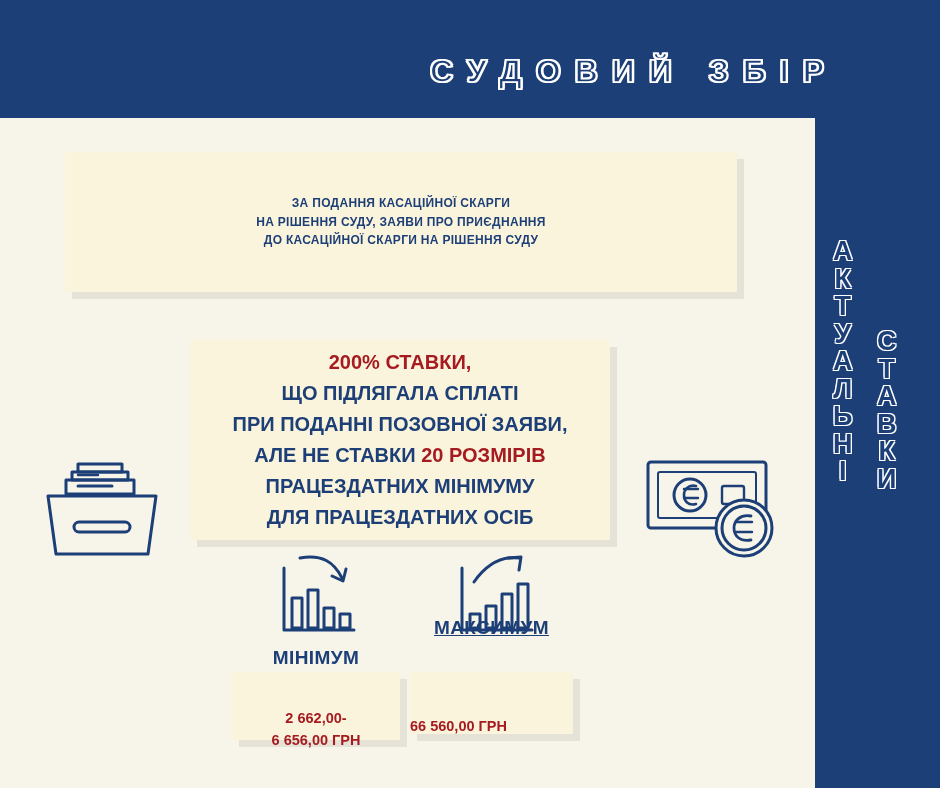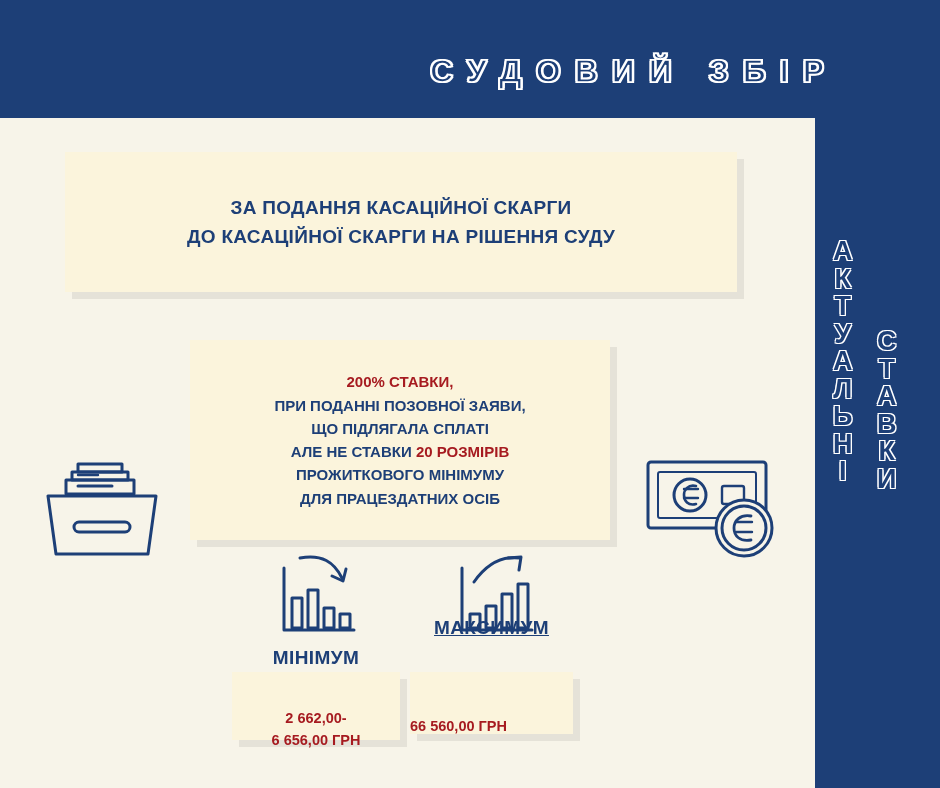--- a/index.html
+++ b/index.html
@@ -95,32 +95,32 @@
     font-weight: bold;
     text-align: center;
   }
 
   #card-top {
     left: 65px; top: 152px;
     width: 672px; height: 140px;
     display: flex; align-items: center; justify-content: center;
   }
   #card-top .card-text {
-    font-size: 19px;
+    font-size: 12px;
     line-height: 1.55;
     letter-spacing: 0.3px;
   }
 
   #card-mid {
     left: 190px; top: 340px;
     width: 420px; height: 200px;
     display: flex; align-items: center; justify-content: center;
   }
   #card-mid .card-text {
-    font-size: 15px;
+    font-size: 20px;
     line-height: 1.55;
   }
   .accent { color: #a61b20; }
 
   #card-min {
     left: 232px; top: 672px;
     width: 168px; height: 68px;
     display: flex; align-items: center; justify-content: center;
   }
   #card-max {
@@ -183,31 +183,32 @@
       <span>А</span>
       <span>В</span>
       <span>К</span>
       <span>И</span>
     </div>
   </div>
 
   <div class="card" id="card-top">
     <div class="card-text">
       <div>ЗА ПОДАННЯ КАСАЦІЙНОЇ СКАРГИ</div>
+      <div>НА РІШЕННЯ СУДУ, ЗАЯВИ ПРО ПРИЄДНАННЯ</div>
       <div>ДО КАСАЦІЙНОЇ СКАРГИ НА РІШЕННЯ СУДУ</div>
     </div>
   </div>
 
   <div class="card" id="card-mid">
     <div class="card-text">
       <div class="accent">200% СТАВКИ,</div>
+      <div>ЩО ПІДЛЯГАЛА СПЛАТІ</div>
       <div>ПРИ ПОДАННІ ПОЗОВНОЇ ЗАЯВИ,</div>
-      <div>ЩО ПІДЛЯГАЛА СПЛАТІ</div>
       <div><span>АЛЕ НЕ СТАВКИ </span><span class="accent">20 РОЗМІРІВ</span></div>
-      <div>ПРОЖИТКОВОГО МІНІМУМУ</div>
+      <div>ПРАЦЕЗДАТНИХ МІНІМУМУ</div>
       <div>ДЛЯ ПРАЦЕЗДАТНИХ ОСІБ</div>
     </div>
   </div>
 
   <div class="illus" id="illus-box">
     <svg width="130" height="120" viewBox="0 0 130 120">
       <g fill="none" stroke="#1d3f77" stroke-width="3" stroke-linejoin="round" stroke-linecap="round">
         <path d="M28 30 L96 30 L96 44 L28 44 Z"></path>
         <path d="M34 22 L90 22 L90 30 L34 30 Z"></path>
         <path d="M40 14 L84 14 L84 22 L40 22 Z"></path>

